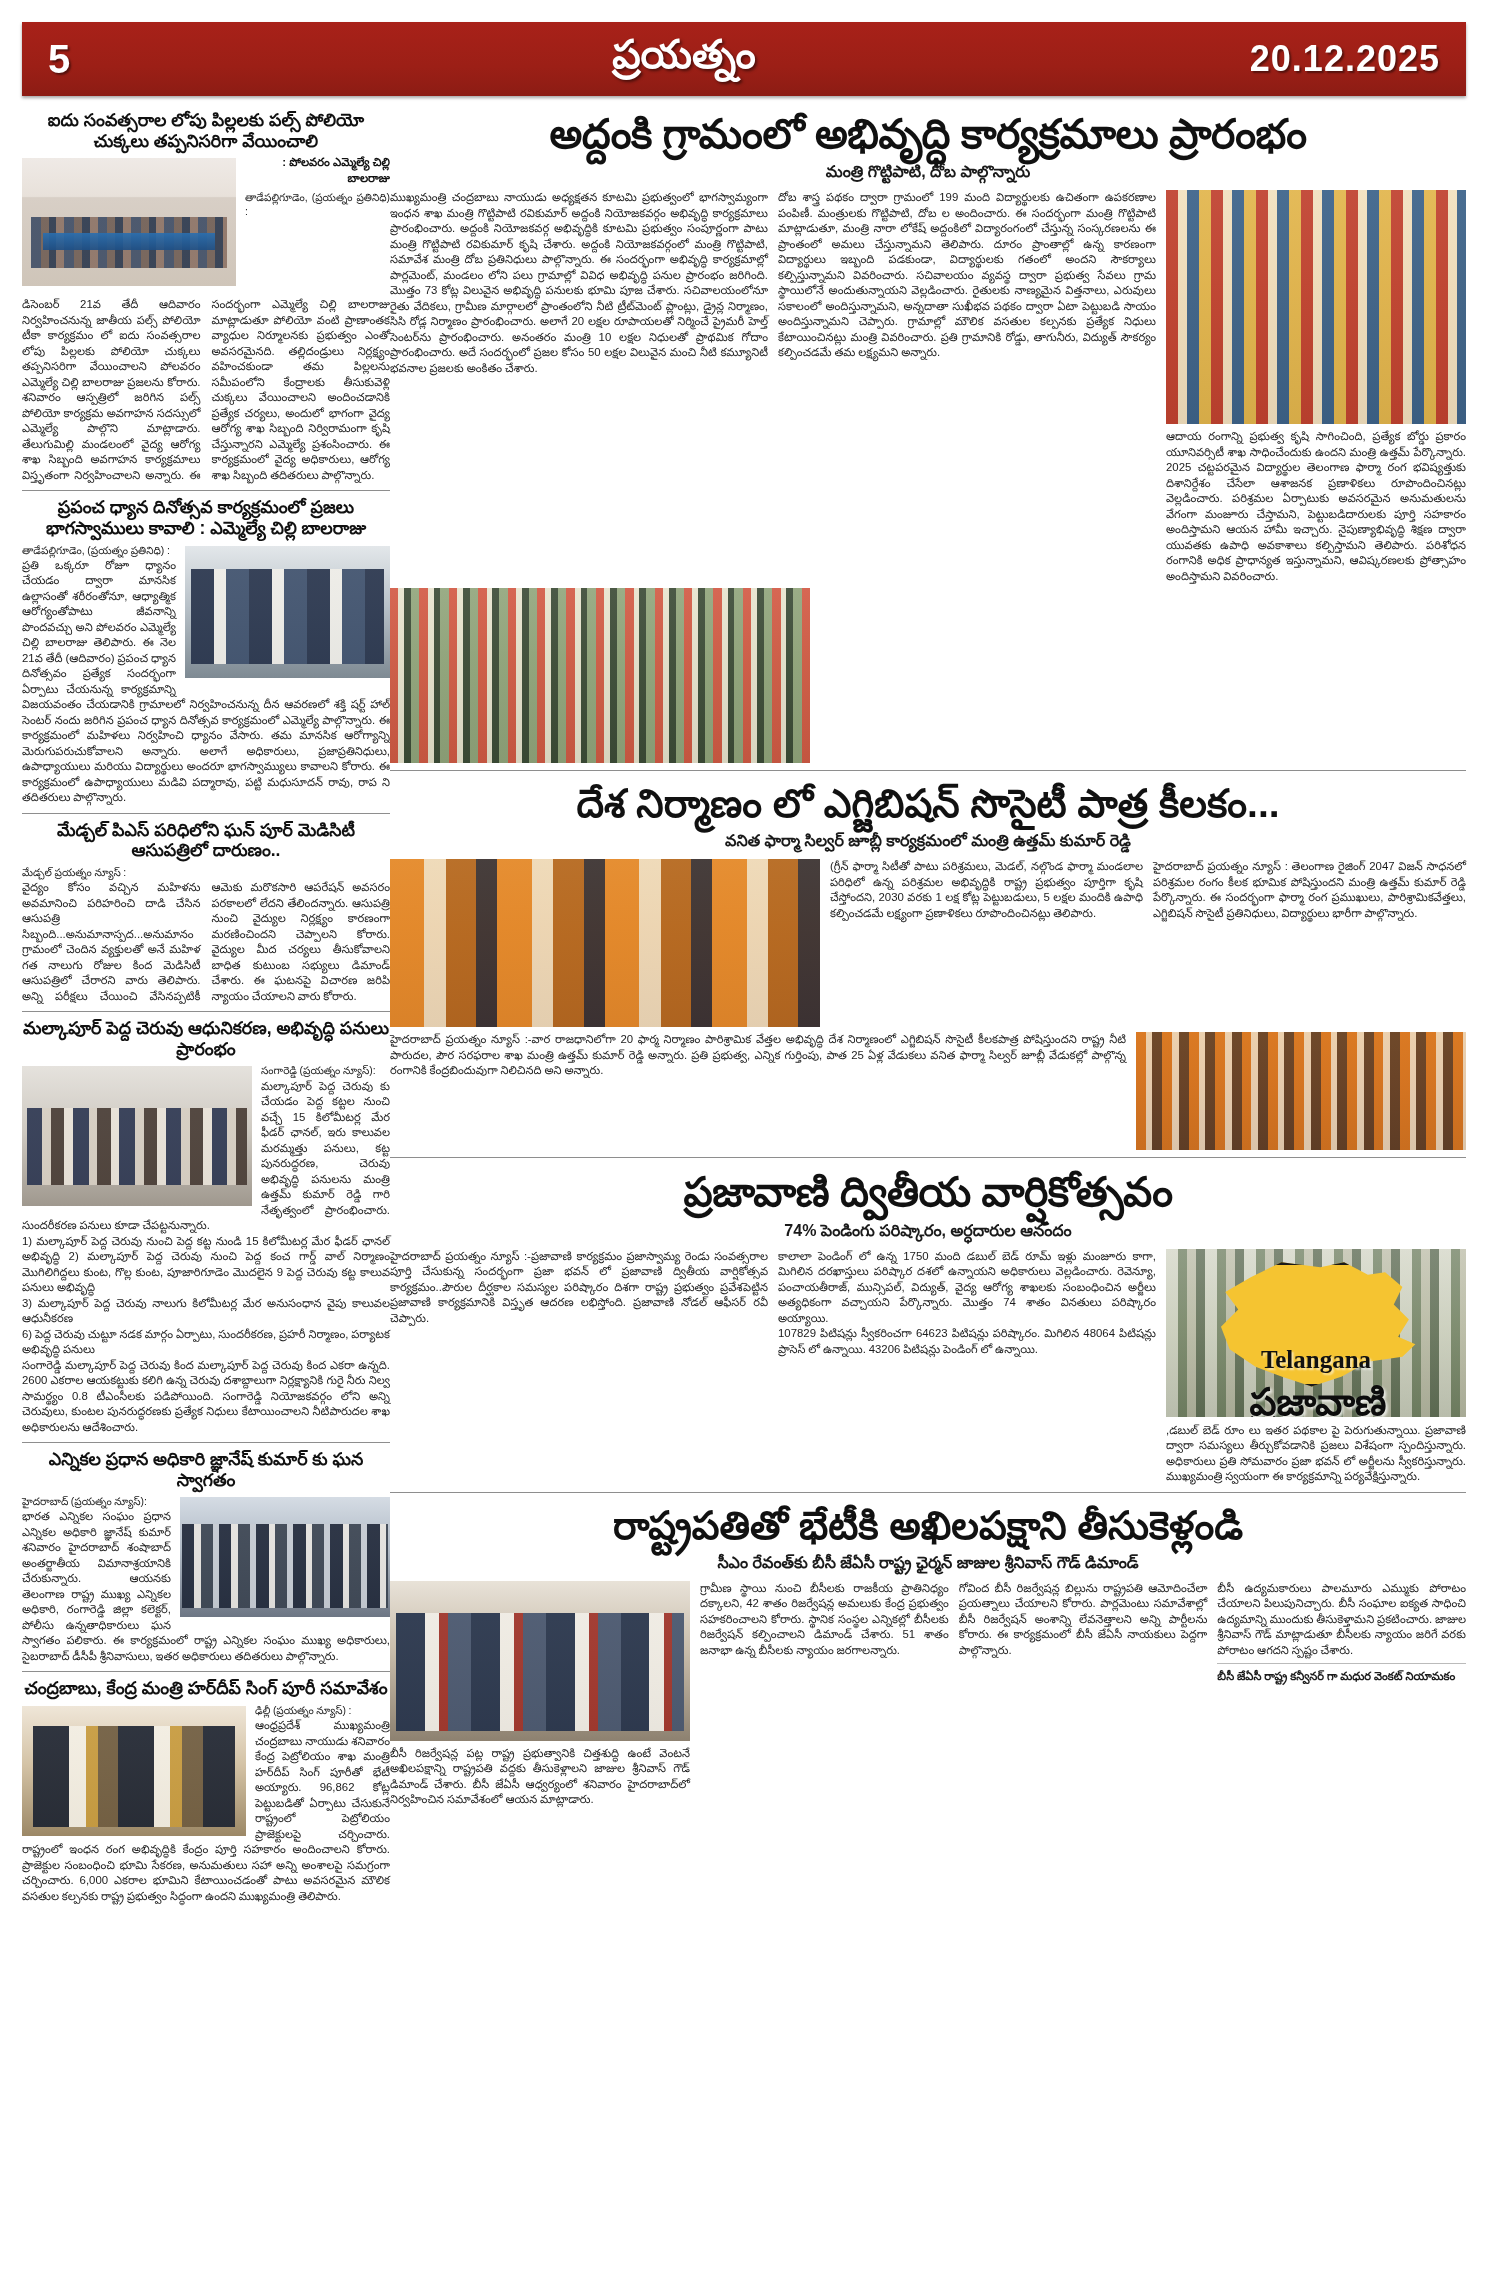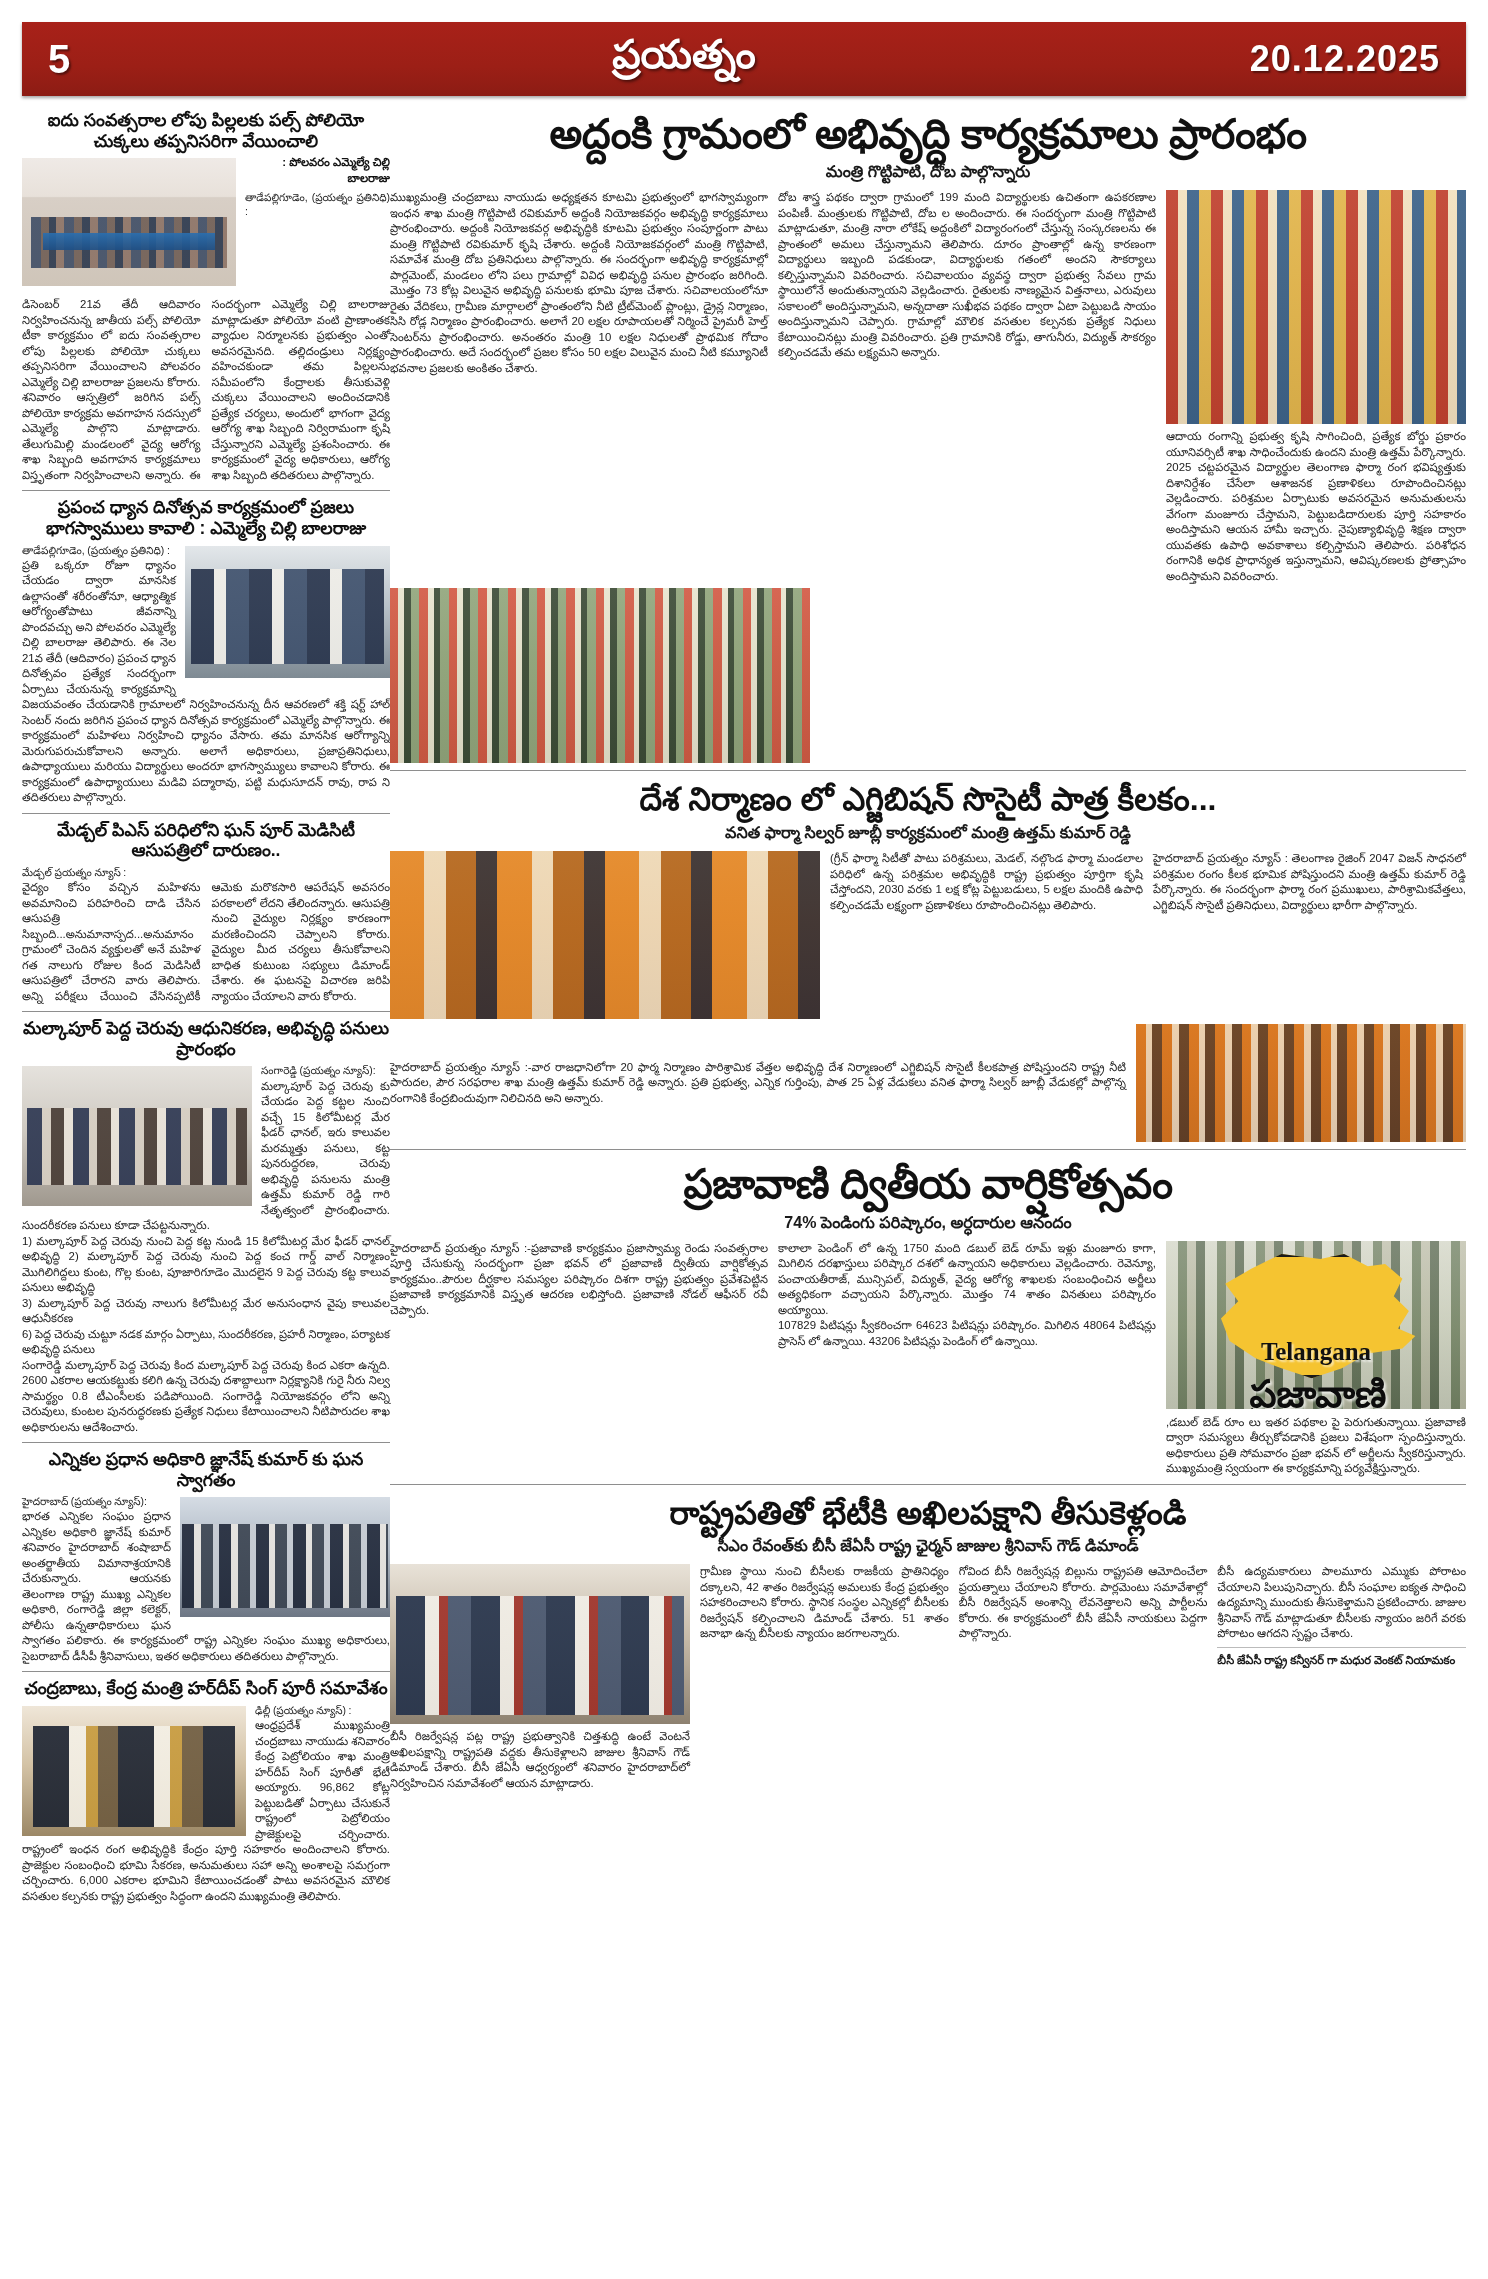--- a/index.html
+++ b/index.html
@@ -57,21 +57,21 @@
 
   
   .hl {
     font-weight: 700;
     color: #111;
     line-height: 1.18;
     text-align: center;
     margin: 4px 0 5px 0;
   }
   .hl-xl { font-size: 41px; letter-spacing:-0.5px; }
-  .hl-lg { font-size: 32px; }
+  .hl-lg { font-size: 39px; }
   .hl-sm { font-size: 17.5px; }
   .kicker {
     font-size: 16px; text-align:center; font-weight:700; color:#1a1a1a;
     margin: 2px 0 5px 0;
   }
   .byline-r { font-size: 11.5px; text-align:right; font-weight:700; margin: 1px 0 3px 0;}
   .body-text {
     font-size: 11.4px;
     line-height: 1.36;
     text-align: justify;
@@ -333,21 +333,21 @@
             <div class="photo ph-saffron" style="width:430px;height:168px;"></div>
           </div>
           <div style="flex:1 1 0;">
             <div class="body-text">(గ్రీన్ ఫార్మా సిటీతో పాటు పరిశ్రమలు, మెడల్, నల్గొండ ఫార్మా మండలాల పరిధిలో ఉన్న పరిశ్రమల అభివృద్ధికి రాష్ట్ర ప్రభుత్వం పూర్తిగా కృషి చేస్తోందని, 2030 వరకు 1 లక్ష కోట్ల పెట్టుబడులు, 5 లక్షల మందికి ఉపాధి కల్పించడమే లక్ష్యంగా ప్రణాళికలు రూపొందించినట్లు తెలిపారు.</div>
           </div>
           <div style="flex:1 1 0;">
             <div class="body-text">హైదరాబాద్ ప్రయత్నం న్యూస్ : తెలంగాణ రైజింగ్ 2047 విజన్ సాధనలో పరిశ్రమల రంగం కీలక భూమిక పోషిస్తుందని మంత్రి ఉత్తమ్ కుమార్ రెడ్డి పేర్కొన్నారు. ఈ సందర్భంగా ఫార్మా రంగ ప్రముఖులు, పారిశ్రామికవేత్తలు, ఎగ్జిబిషన్ సొసైటీ ప్రతినిధులు, విద్యార్థులు భారీగా పాల్గొన్నారు.</div>
           </div>
         </div>
 
-        <div class="center-box" style="margin-top:5px;align-items:center;">
+        <div class="center-box" style="margin-top:5px;">
           <div style="flex:1 1 0;">
             <div class="body-text">హైదరాబాద్ ప్రయత్నం న్యూస్ :-వార రాజధానిలోగా 20 ఫార్మ నిర్మాణం పారిశ్రామిక వేత్తల అభివృద్ధి దేశ నిర్మాణంలో ఎగ్జిబిషన్ సొసైటీ కీలకపాత్ర పోషిస్తుందని రాష్ట్ర నీటి పారుదల, పౌర సరఫరాల శాఖ మంత్రి ఉత్తమ్ కుమార్ రెడ్డి అన్నారు. ప్రతి ప్రభుత్వ, ఎన్నిక గుర్తింపు, పాత 25 ఏళ్ల వేడుకలు వనిత ఫార్మా సిల్వర్ జూబ్లీ వేడుకల్లో పాల్గొన్న రంగానికి కేంద్రబిందువుగా నిలిచినది అని అన్నారు.</div>
           </div>
           <div style="flex:0 0 330px;">
             <div class="photo ph-hall" style="width:330px;height:118px;"></div>
           </div>
         </div>
       </div>
 
       <hr class="rule">

